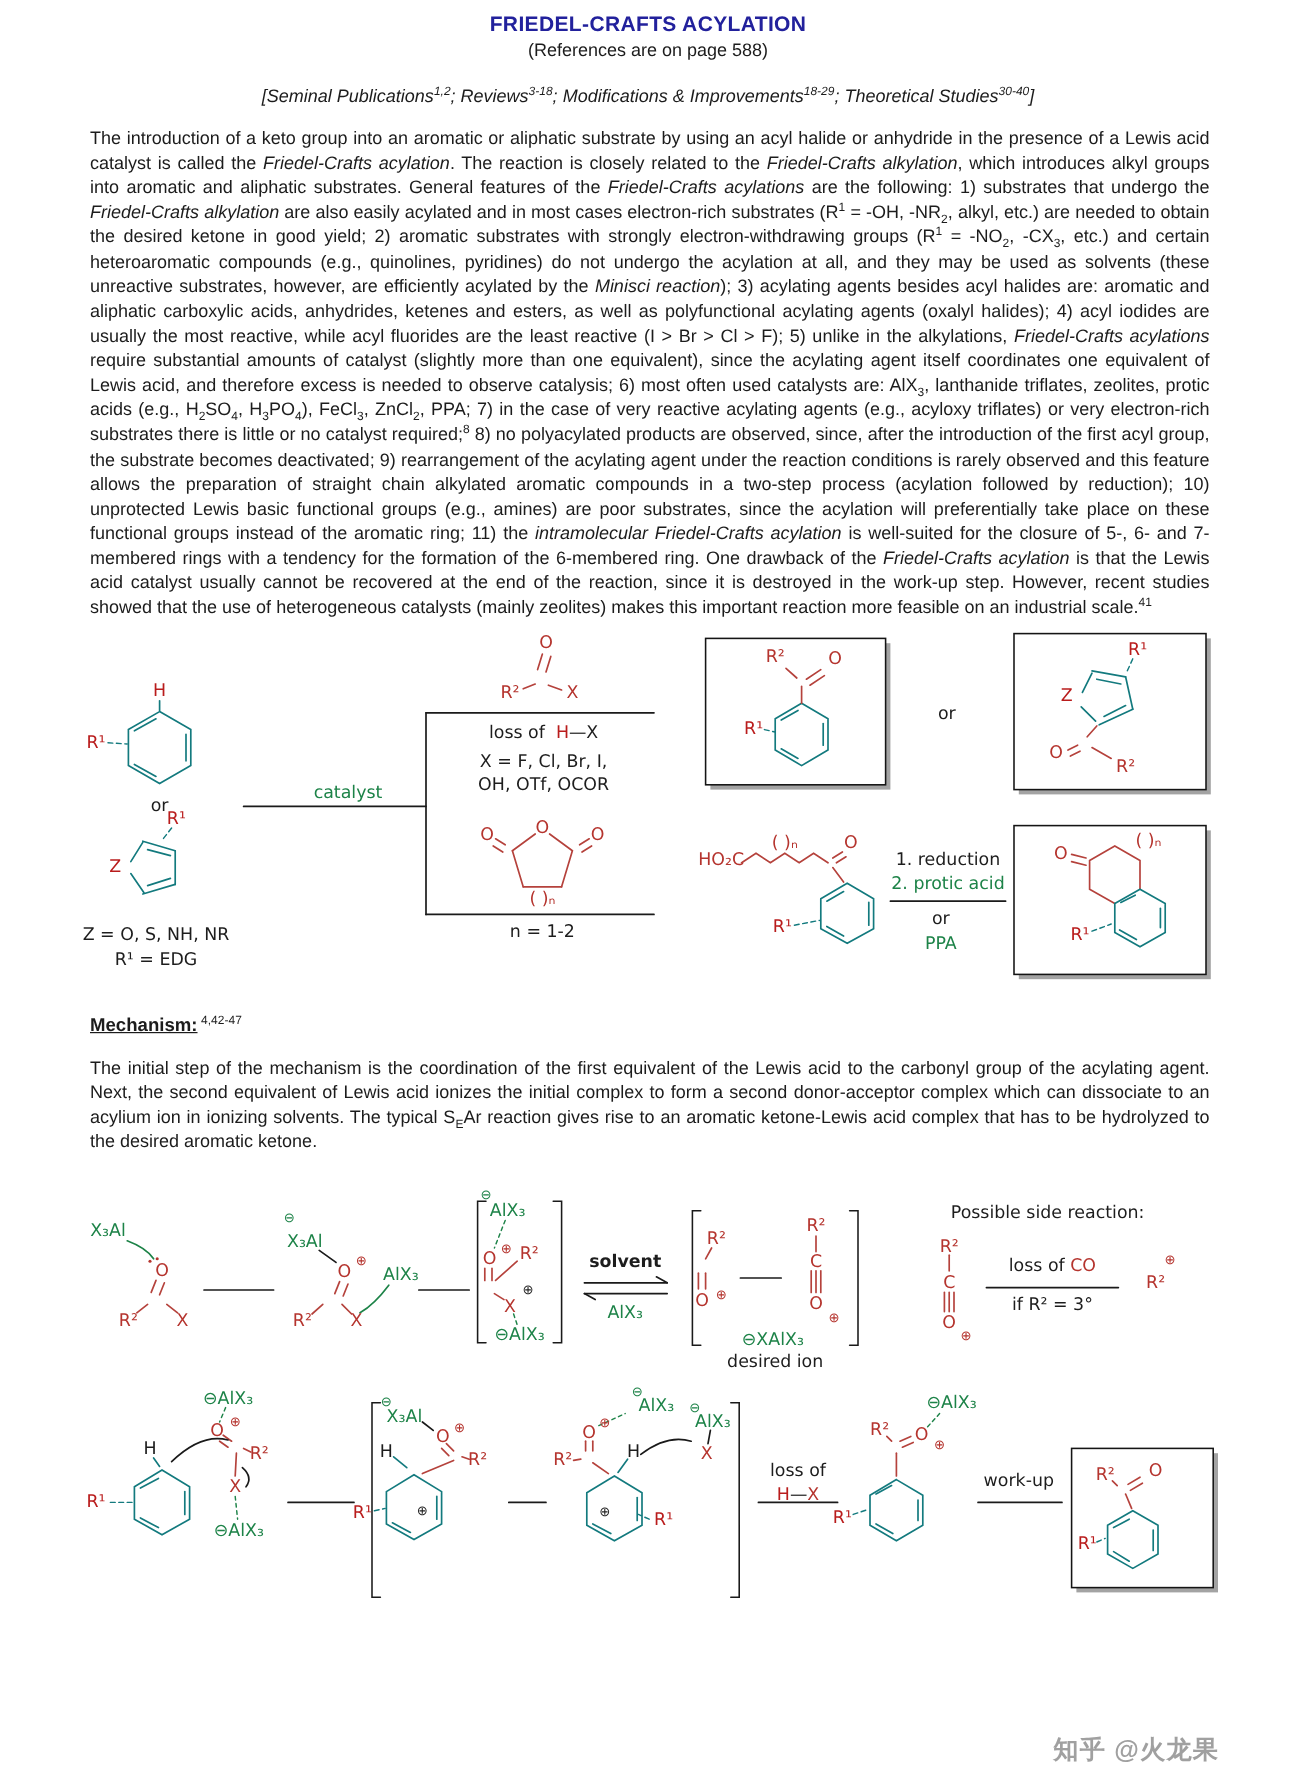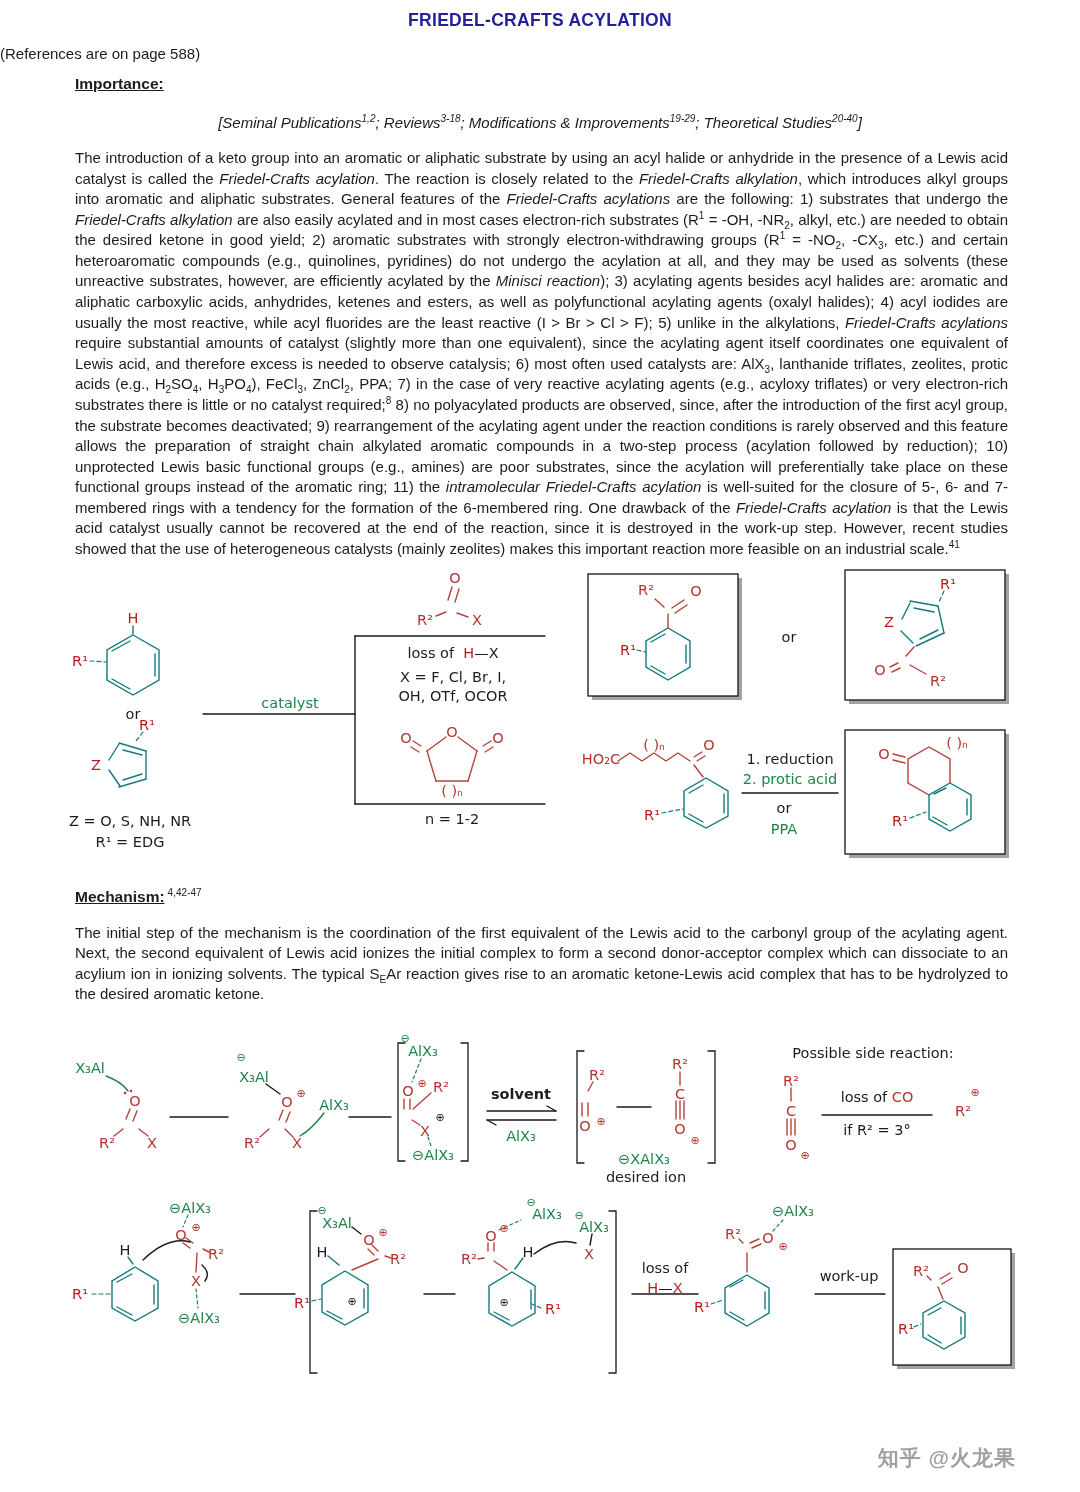--- a/index.html
+++ b/index.html
@@ -1,20 +1,20 @@
 <!DOCTYPE html>
 <html><head>
 <meta charset="utf-8">
 <style>
   *{margin:0;padding:0;box-sizing:border-box}
   html,body{background:#ffffff}
   .page{position:relative;width:1080px;height:1492px;margin:0 auto;background:#fff;overflow:hidden;
         font-family:"Liberation Sans","DejaVu Sans",sans-serif;color:#1c1c1c}
   .title{margin-top:10px;text-align:center;font-size:17.5px;font-weight:bold;color:#22219c;letter-spacing:.3px}
-  .subtitle{margin-top:14px;font-size:15px}
+  .subtitle{margin-top:3px;text-align:center;font-size:15px}
   .heading{margin:13px 75px 0;font-size:15.5px;font-weight:bold}
   .heading .u{text-decoration:underline}
   .heading sup{font-size:10px;font-weight:normal;margin-left:3px}
   .refs{margin:21px 75px 0;text-align:center;font-size:15px;font-style:italic}
   .refs sup{font-size:10px;line-height:0}
   p.body{margin:17px 72px 0 75px;font-size:15px;line-height:1.372;text-align:justify}
   p.body sup,p.body sub{font-size:10px;line-height:0}
   .scheme{position:relative;width:1080px}
   #scheme1{height:312px;margin-top:2px}
   #scheme2{height:360px;margin-top:26px}
@@ -38,25 +38,22 @@
   .watermark{position:absolute;top:1444px;right:64px;font-size:21px;font-weight:600;color:#a0a0a0;letter-spacing:1px}
 </style>
 </head>
 <body>
 
 <div class="page">
 
   <div class="title">FRIEDEL-CRAFTS ACYLATION</div>
   <div class="subtitle">(References are on page 588)</div>
 
-  <div class="heading">
-    <span class="u">Importance:</span>
-  </div>
-
-  <div class="refs">[<i>Seminal Publications</i><sup>1,2</sup>; <i>Reviews</i><sup>3-18</sup>; <i>Modifications &amp; Improvements</i><sup>19-29</sup>; <i>Theoretical Studies</i><sup>20-40</sup>]</div>
+
+  <div class="refs">[<i>Seminal Publications</i><sup>1,2</sup>; <i>Reviews</i><sup>3-18</sup>; <i>Modifications &amp; Improvements</i><sup>18-29</sup>; <i>Theoretical Studies</i><sup>30-40</sup>]</div>
 
   <p class="body">The introduction of a keto group into an aromatic or aliphatic substrate by using an acyl halide or anhydride in the presence of a Lewis acid catalyst is called the <i>Friedel-Crafts acylation</i>. The reaction is closely related to the <i>Friedel-Crafts alkylation</i>, which introduces alkyl groups into aromatic and aliphatic substrates. General features of the <i>Friedel-Crafts acylations</i> are the following: 1) substrates that undergo the <i>Friedel-Crafts alkylation</i> are also easily acylated and in most cases electron-rich substrates (R<sup>1</sup> = -OH, -NR<sub>2</sub>, alkyl, etc.) are needed to obtain the desired ketone in good yield; 2) aromatic substrates with strongly electron-withdrawing groups (R<sup>1</sup> = -NO<sub>2</sub>, -CX<sub>3</sub>, etc.) and certain heteroaromatic compounds (e.g., quinolines, pyridines) do not undergo the acylation at all, and they may be used as solvents (these unreactive substrates, however, are efficiently acylated by the <i>Minisci reaction</i>); 3) acylating agents besides acyl halides are: aromatic and aliphatic carboxylic acids, anhydrides, ketenes and esters, as well as polyfunctional acylating agents (oxalyl halides); 4) acyl iodides are usually the most reactive, while acyl fluorides are the least reactive (I &gt; Br &gt; Cl &gt; F); 5) unlike in the alkylations, <i>Friedel-Crafts acylations</i> require substantial amounts of catalyst (slightly more than one equivalent), since the acylating agent itself coordinates one equivalent of Lewis acid, and therefore excess is needed to observe catalysis; 6) most often used catalysts are: AlX<sub>3</sub>, lanthanide triflates, zeolites, protic acids (e.g., H<sub>2</sub>SO<sub>4</sub>, H<sub>3</sub>PO<sub>4</sub>), FeCl<sub>3</sub>, ZnCl<sub>2</sub>, PPA; 7) in the case of very reactive acylating agents (e.g., acyloxy triflates) or very electron-rich substrates there is little or no catalyst required;<sup>8</sup> 8) no polyacylated products are observed, since, after the introduction of the first acyl group, the substrate becomes deactivated; 9) rearrangement of the acylating agent under the reaction conditions is rarely observed and this feature allows the preparation of straight chain alkylated aromatic compounds in a two-step process (acylation followed by reduction); 10) unprotected Lewis basic functional groups (e.g., amines) are poor substrates, since the acylation will preferentially take place on these functional groups instead of the aromatic ring; 11) the <i>intramolecular Friedel-Crafts acylation</i> is well-suited for the closure of 5-, 6- and 7-membered rings with a tendency for the formation of the 6-membered ring. One drawback of the <i>Friedel-Crafts acylation</i> is that the Lewis acid catalyst usually cannot be recovered at the end of the reaction, since it is destroyed in the work-up step. However, recent studies showed that the use of heterogeneous catalysts (mainly zeolites) makes this important reaction more feasible on an industrial scale.<sup>41</sup></p>
 
   <div class="scheme" id="scheme1">
     <svg width="1080" height="312" viewBox="0 0 1080 312">
       <defs>
         <marker id="a1b" markerWidth="9" markerHeight="8" refX="8" refY="4" orient="auto-start-reverse">
           <path d="M0,0L9,4L0,8z" fill="#1a1a1a" stroke="none"></path>
         </marker>
       </defs>

